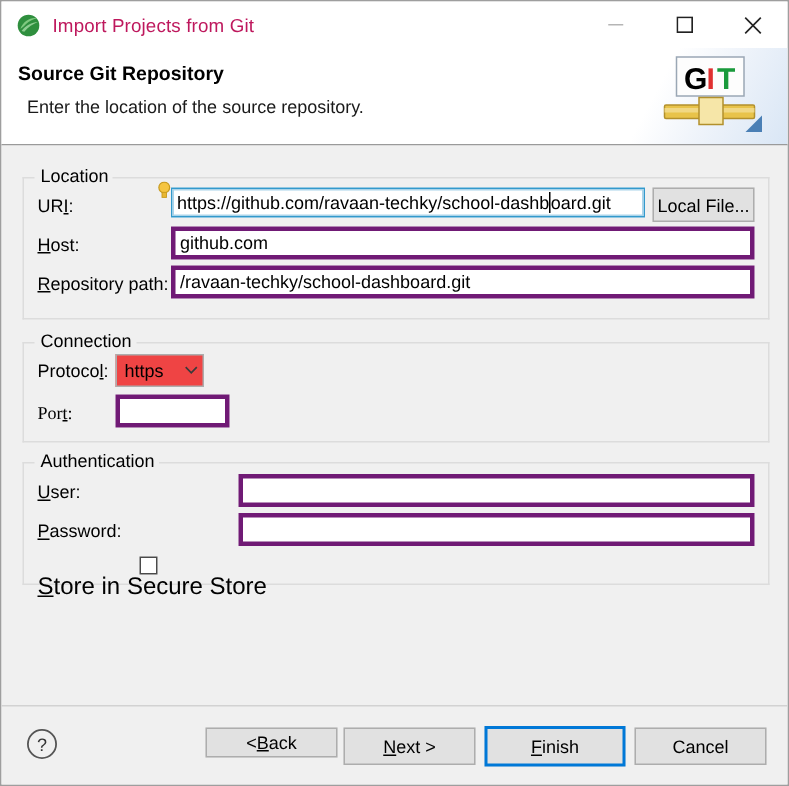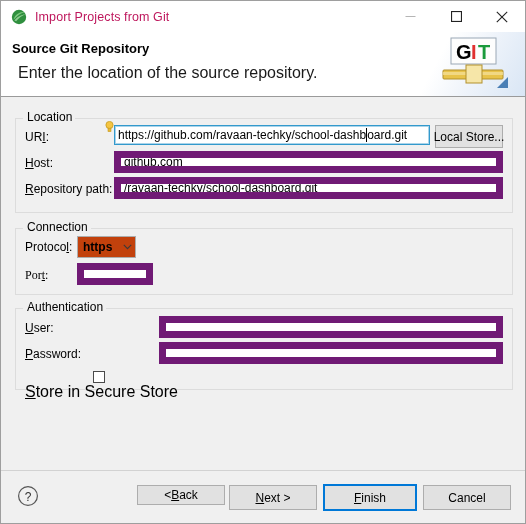--- a/index.html
+++ b/index.html
@@ -80,21 +80,21 @@
     left: 11px;
     top: 9px;
     font-size: 13px;
     font-weight: bold;
     color: #000000;
   }
   .header-desc {
     position: absolute;
     left: 17px;
     top: 32px;
-    font-size: 16px;
+    font-size: 12px;
     color: #1a1a1a;
   }
   .header-banner {
     position: absolute;
     right: 0;
     top: 0;
     width: 118px;
     height: 64px;
     background: linear-gradient(118deg, #ffffff 0%, #ffffff 30%, #eef3fa 60%, #d9e6f5 100%);
   }
@@ -152,21 +152,21 @@
     font-size: 12px;
     color: #000;
     white-space: nowrap;
   }
   .mn { text-decoration: underline; }
 
   .textfield {
     position: absolute;
     box-sizing: border-box;
     background: #ffffff;
-    border: 7px solid #701a75;
+    border: 3px solid #701a75;
     font-family: "Liberation Sans", sans-serif;
     font-size: 12px;
     color: #000;
     padding: 0 3px;
     display: flex;
     align-items: center;
     overflow: hidden;
     white-space: nowrap;
   }
   .textfield.focused {
@@ -196,27 +196,26 @@
     white-space: nowrap;
   }
   .pushbtn.primary {
     border: 2px solid #0078d7;
     background: #e1e1e1;
   }
 
   .combo {
     position: absolute;
     box-sizing: border-box;
-    background: #c2410c;
+    background: #ef4444;
     border: 1px solid #adadad;
     font-size: 12px;
     display: flex;
     align-items: center;
     padding-left: 5px;
-    font-weight: bold;
   }
   .combo .combo-val { flex: 1 1 auto; }
   .combo .chev {
     width: 16px;
     display: flex;
     align-items: center;
     justify-content: center;
   }
 
   .checkbox-row {
@@ -326,21 +325,21 @@
       <svg width="9" height="12" viewBox="0 0 9 12">
         <circle cx="4.5" cy="4" r="3.6" fill="#f5c542" stroke="#c79a1e" stroke-width="0.8"></circle>
         <rect x="3" y="7.2" width="3" height="3.4" fill="#e8b733" stroke="#c79a1e" stroke-width="0.6"></rect>
       </svg>
     </div>
     <div class="textfield focused" style="left:113px; top:28px; width:316px; height:20px;text-align:right;">
       <span>https://github.com/ravaan-techky/school-dashb</span>
         <span class="caret"></span>
         <span>oard.git</span>
     </div>
-    <div class="pushbtn" style="left:434px; top:28px; width:68px; height:23px;">Local Store...</div>
+    <div class="pushbtn" style="left:434px; top:28px; width:68px; height:23px;">Local File...</div>
 
     <div class="fld-label" style="left:24px; top:59px;"><span class="mn">H</span>ost:</div>
     <div class="textfield" style="left:113px; top:54px; width:389px; height:22px;">github.com</div>
 
     <div class="fld-label" style="left:24px; top:85px;"><span class="mn">R</span>epository path:</div>
     <div class="textfield" style="left:113px; top:80px; width:389px; height:22px;">/ravaan-techky/school-dashboard.git</div>
 
     <div class="group" style="left:14px; top:131px; width:496px; height:66px;">
       <div class="group-line-right" style="width:488px;"></div>
       <div class="group-title">Connection</div>

